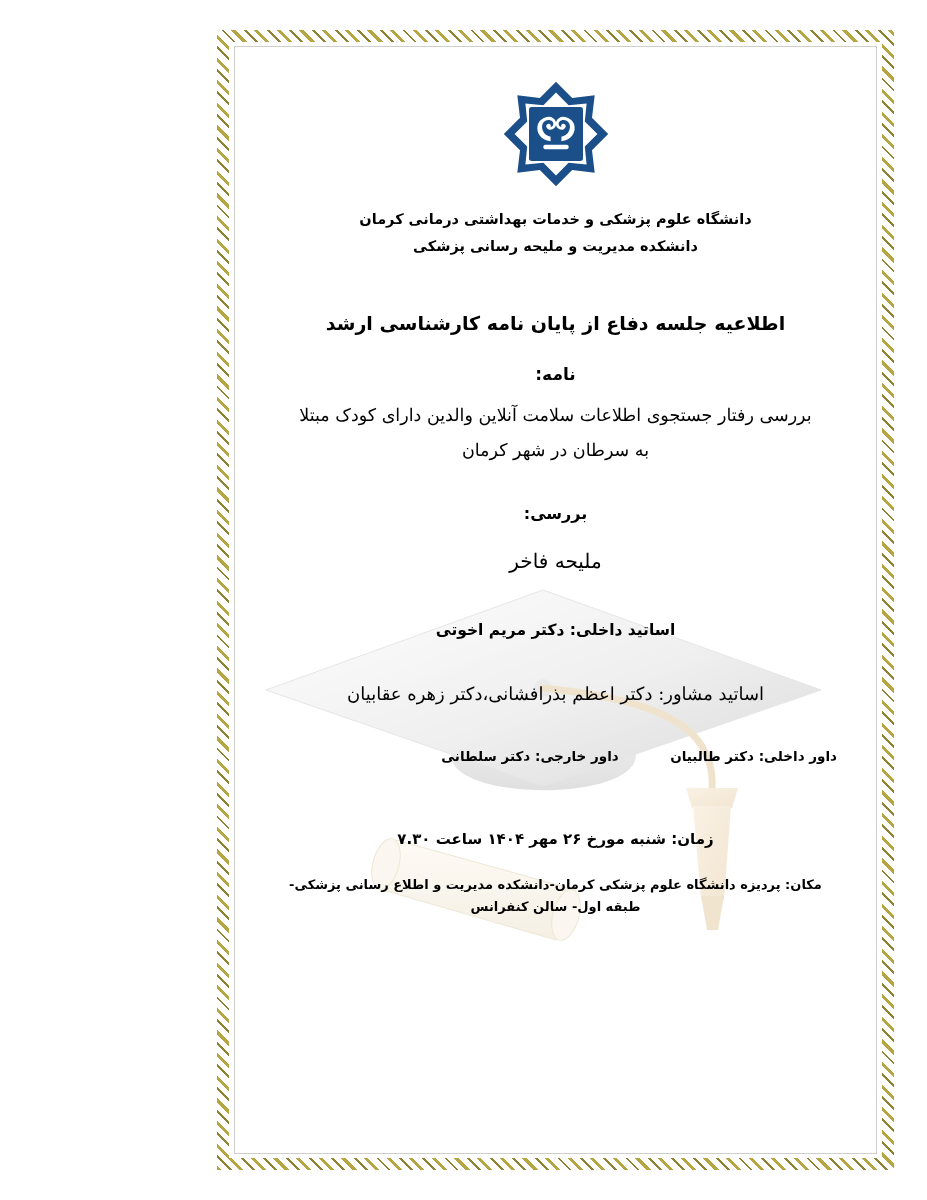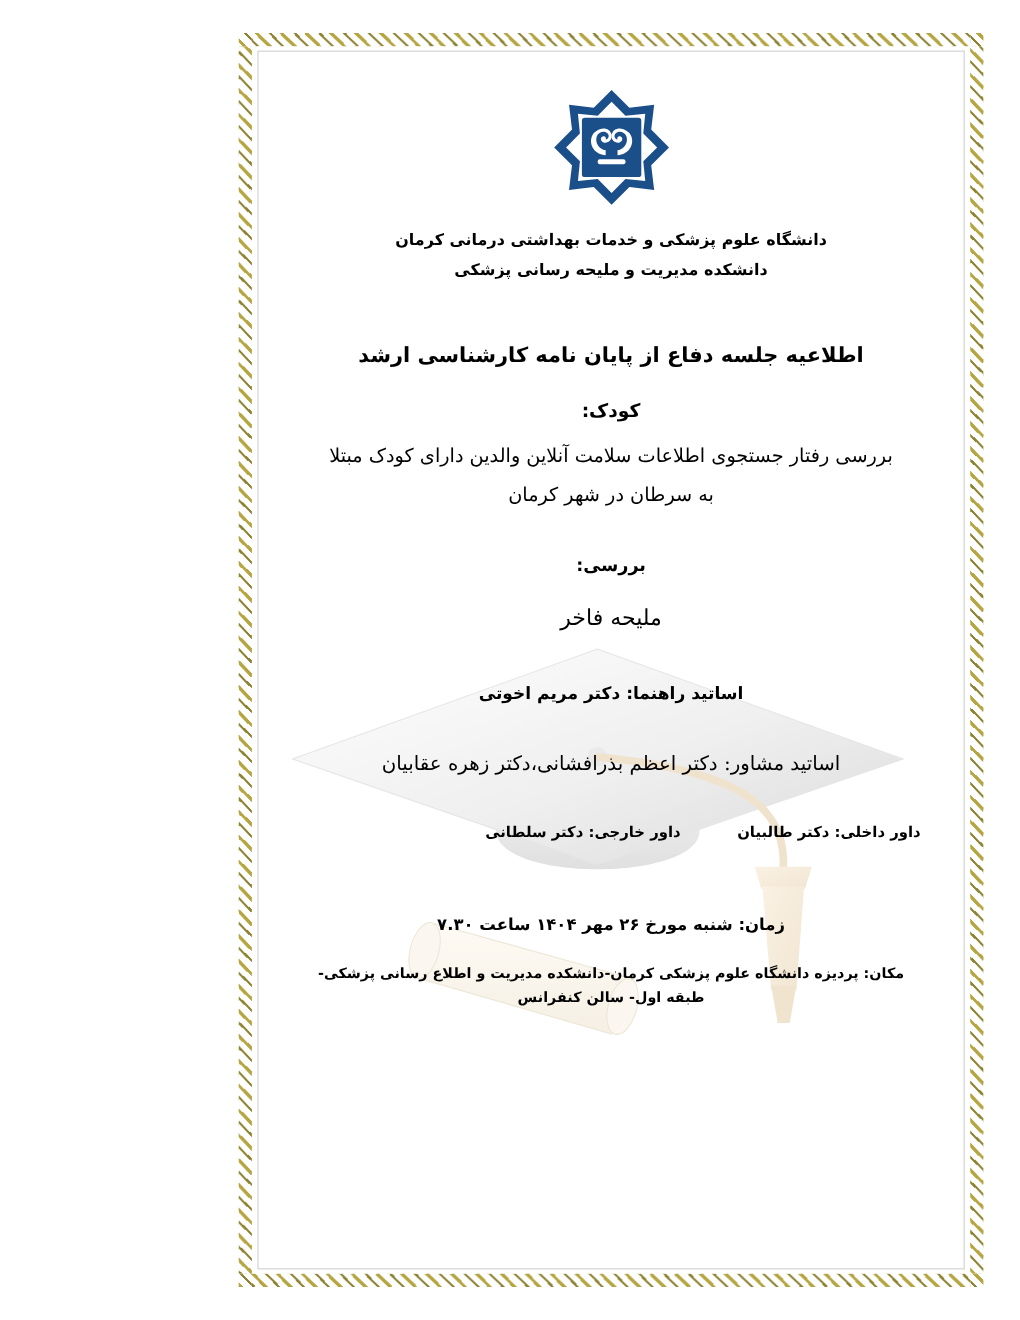--- a/index.html
+++ b/index.html
@@ -222,27 +222,27 @@
       </g>
     </svg>
 
     <div class="uni-line">دانشگاه علوم پزشکی و خدمات بهداشتی درمانی کرمان</div>
     <div class="uni-line">دانشکده مدیریت و ملیحه رسانی پزشکی</div>
 
     <div class="spacer-1"></div>
 
     <div class="title-1">اطلاعیه جلسه دفاع از پایان نامه کارشناسی ارشد</div>
 
-    <div class="label-onvan">کودک:</div>
+    <div class="label-onvan">نامه:</div>
     <div class="thesis-title">بررسی رفتار جستجوی اطلاعات سلامت آنلاین والدین دارای کودک مبتلا به سرطان در شهر کرمان</div>
 
     <div class="label-student">بررسی:</div>
     <div class="student-name">ملیحه فاخر</div>
 
-    <div class="supervisor">اساتید راهنما:  دکتر مریم اخوتی</div>
+    <div class="supervisor">اساتید داخلی:  دکتر مریم اخوتی</div>
 
     <div class="advisors">اساتید مشاور: دکتر اعظم بذرافشانی،دکتر زهره عقابیان</div>
 
     <div class="judges">
       <span>داور داخلی:  دکتر طالبیان</span>
       <span class="gap"></span>
       <span>داور خارجی: دکتر سلطانی</span>
     </div>
 
     <div class="when">زمان:  شنبه مورخ ۲۶ مهر ۱۴۰۴ ساعت ۷.۳۰</div>

